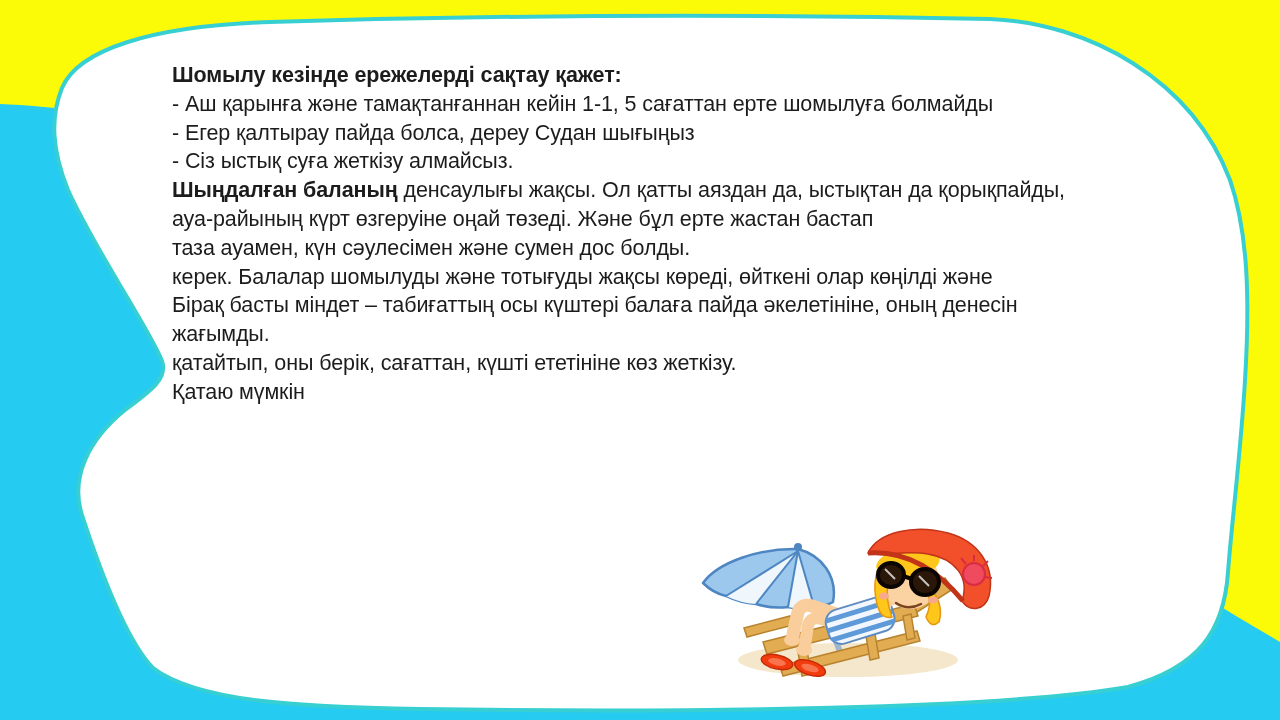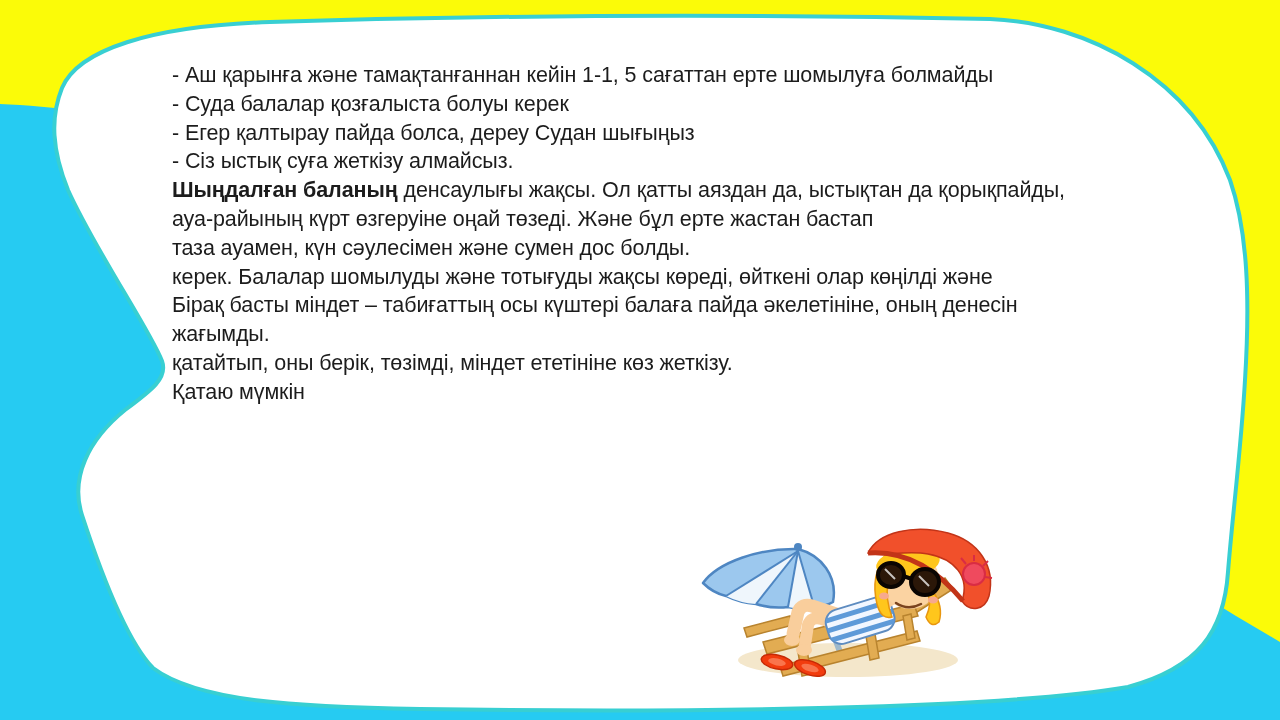--- a/index.html
+++ b/index.html
@@ -25,31 +25,31 @@
   <svg class="bg-svg" viewBox="0 0 1280 720" preserveAspectRatio="none">
     <rect width="1280" height="720" fill="#26CBF2"></rect>
     <path d="M0,0 H1280 V642 L1236,616 C1140,556 1040,498 890,436 C640,335 345,208 178,138 C118,113 52,106 0,104 Z" fill="#FBFB08"></path>
     <path fill="#FFFFFF" stroke-width="4" d="M 270,22 C 500,15 750,14 990,19 C 1090,23 1192,80 1230,180 C 1248,232 1250,300 1245,380
              C 1241,450 1232,520 1228,572 C 1224,632 1198,668 1128,687 C 998,709 700,713 420,709
              C 300,707 198,702 153,668 C 126,640 100,570 82,515 C 70,478 88,440 125,410
              C 152,390 168,378 162,361 C 150,330 95,250 68,190 C 52,150 50,118 62,88 C 78,50 150,26 270,22 Z" stroke="#38CFD2"></path>
   </svg>
 
   <div class="text-block">
+    <div class="line"><span class="b">Шомылу кезінде ережелерді сақтау қажет:</span><span></span></div>
     <div class="line"><span class="b"></span><span>- Аш қарынға және тамақтанғаннан кейін 1-1, 5 сағаттан ерте шомылуға болмайды</span></div>
-    <div class="line"><span class="b"></span><span>- Суда балалар қозғалыста болуы керек</span></div>
     <div class="line"><span class="b"></span><span>- Егер қалтырау пайда болса, дереу Судан шығыңыз</span></div>
     <div class="line"><span class="b"></span><span>- Сіз ыстық суға жеткізу алмайсыз.</span></div>
     <div class="line"><span class="b">Шыңдалған баланың</span><span> денсаулығы жақсы. Ол қатты аяздан да, ыстықтан да қорықпайды,</span></div>
     <div class="line"><span class="b"></span><span>ауа-райының күрт өзгеруіне оңай төзеді. Және бұл ерте жастан бастап</span></div>
     <div class="line"><span class="b"></span><span>таза ауамен, күн сәулесімен және сумен дос болды.</span></div>
     <div class="line"><span class="b"></span><span>керек. Балалар шомылуды және тотығуды жақсы көреді, өйткені олар көңілді және</span></div>
     <div class="line"><span class="b"></span><span>Бірақ басты міндет – табиғаттың осы күштері балаға пайда әкелетініне, оның денесін</span></div>
     <div class="line"><span class="b"></span><span>жағымды.</span></div>
-    <div class="line"><span class="b"></span><span>қатайтып, оны берік, төзімді, міндет ететініне көз жеткізу.</span></div>
+    <div class="line"><span class="b"></span><span>қатайтып, оны берік, сағаттан, күшті ететініне көз жеткізу.</span></div>
     <div class="line"><span class="b"></span><span>Қатаю мүмкін</span></div>
   </div>
 
   <svg class="illustration" viewBox="672 512 348 200">
 
     <ellipse cx="848" cy="660" rx="110" ry="17" fill="#F4E7CB"></ellipse>
 
     <path d="M806,558 L840,652" stroke="#9FB9CB" stroke-width="6" stroke-linecap="round" fill="none"></path>
 
     <g stroke-linejoin="round">

